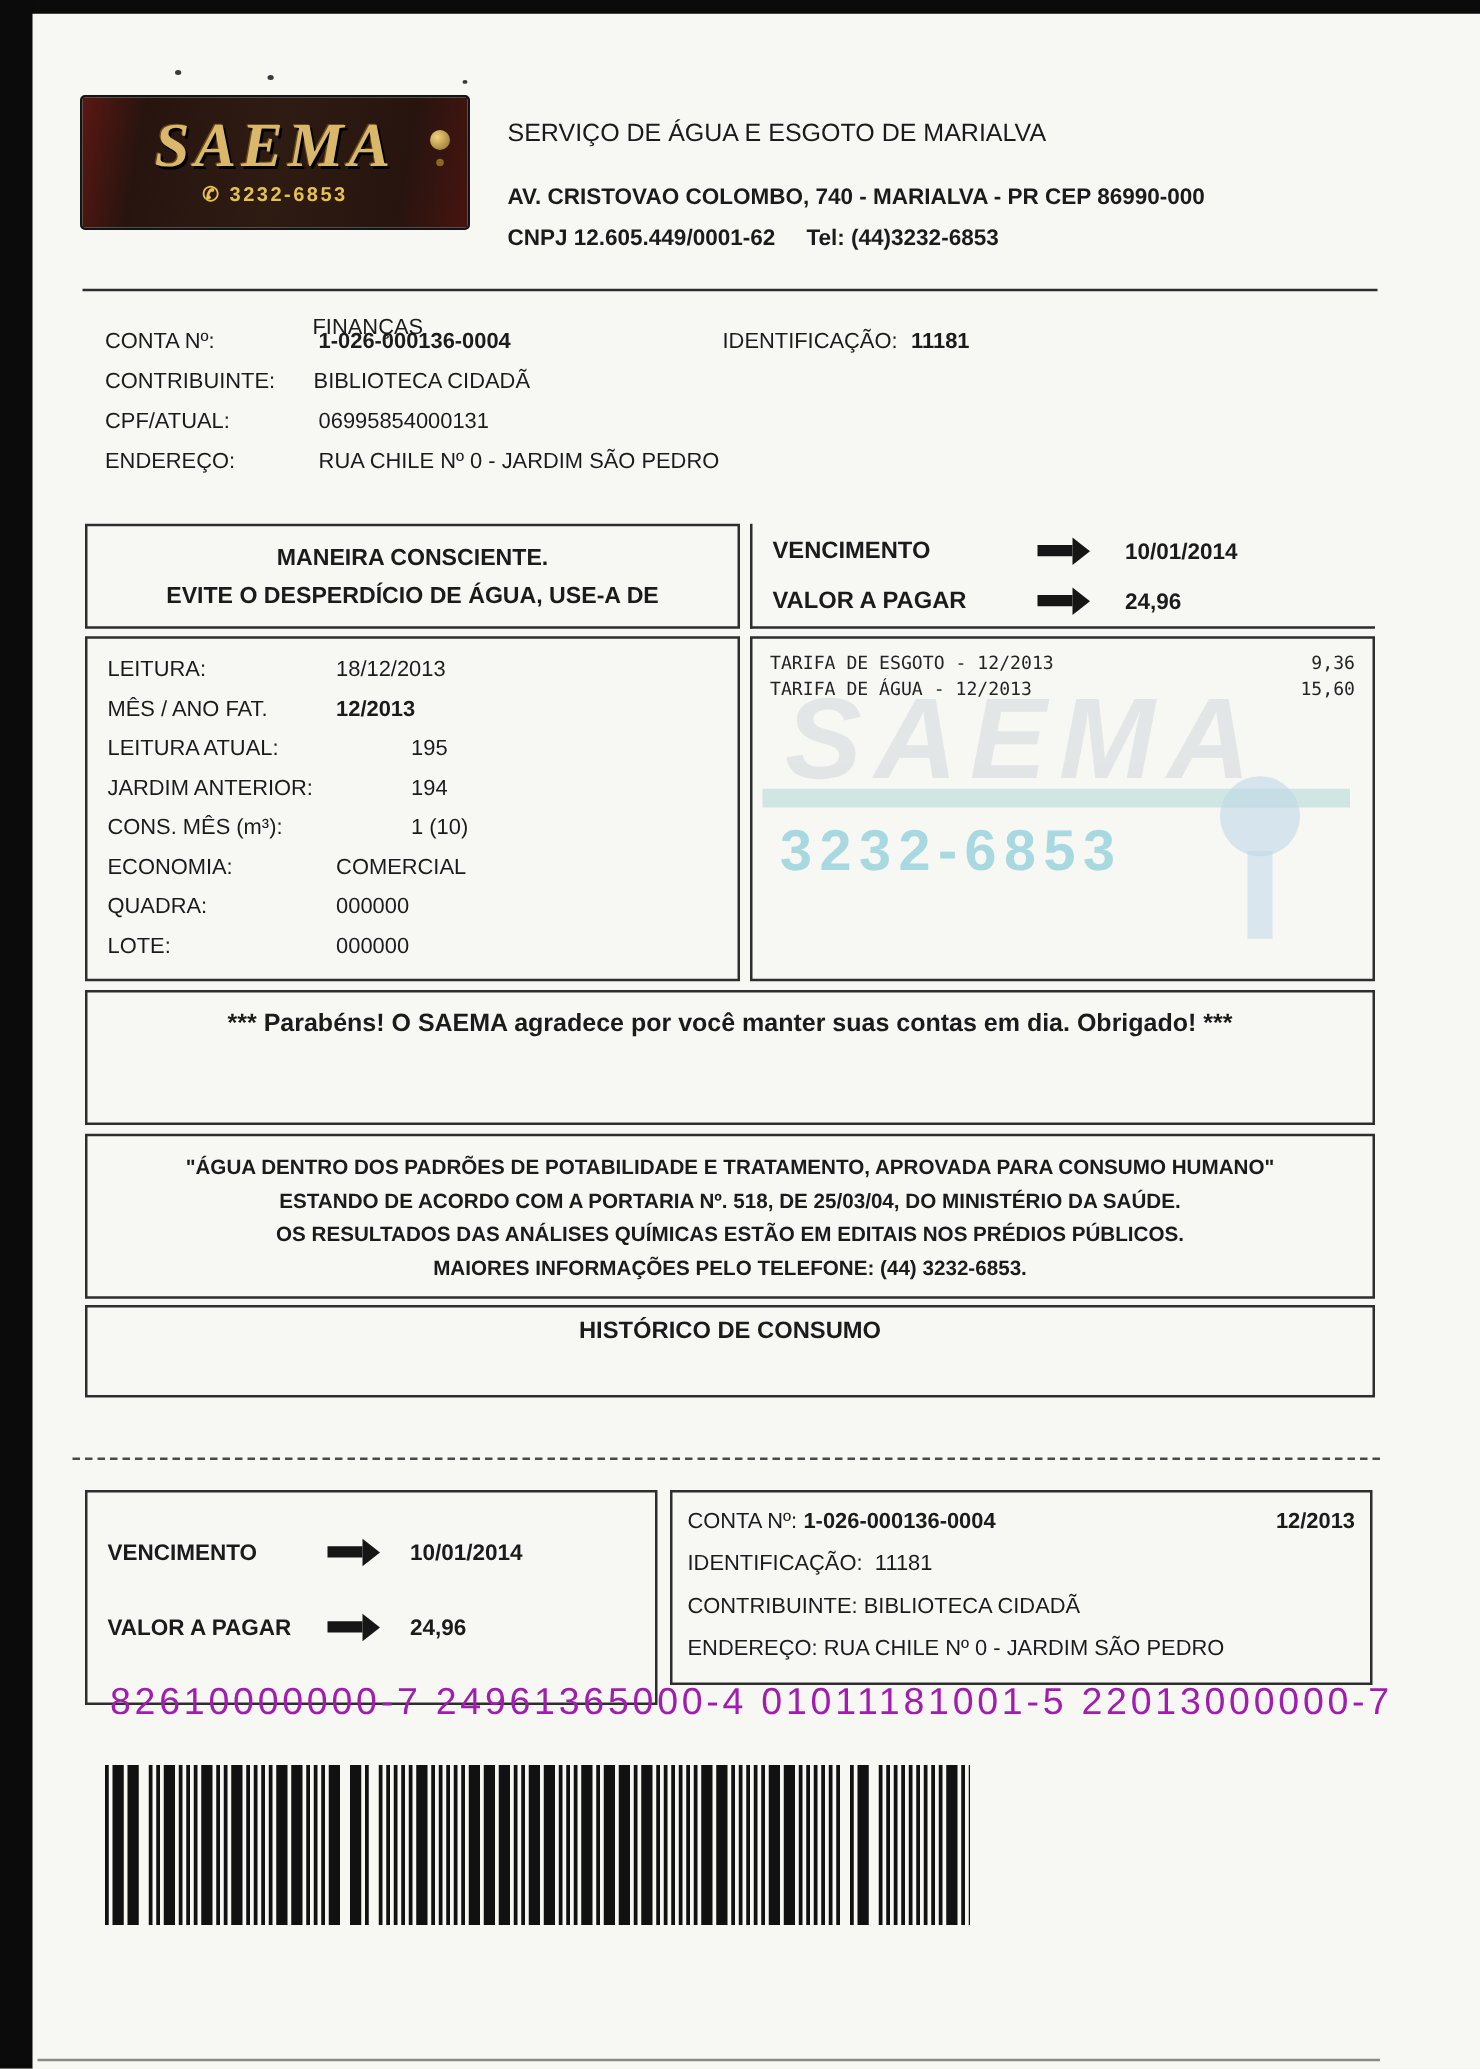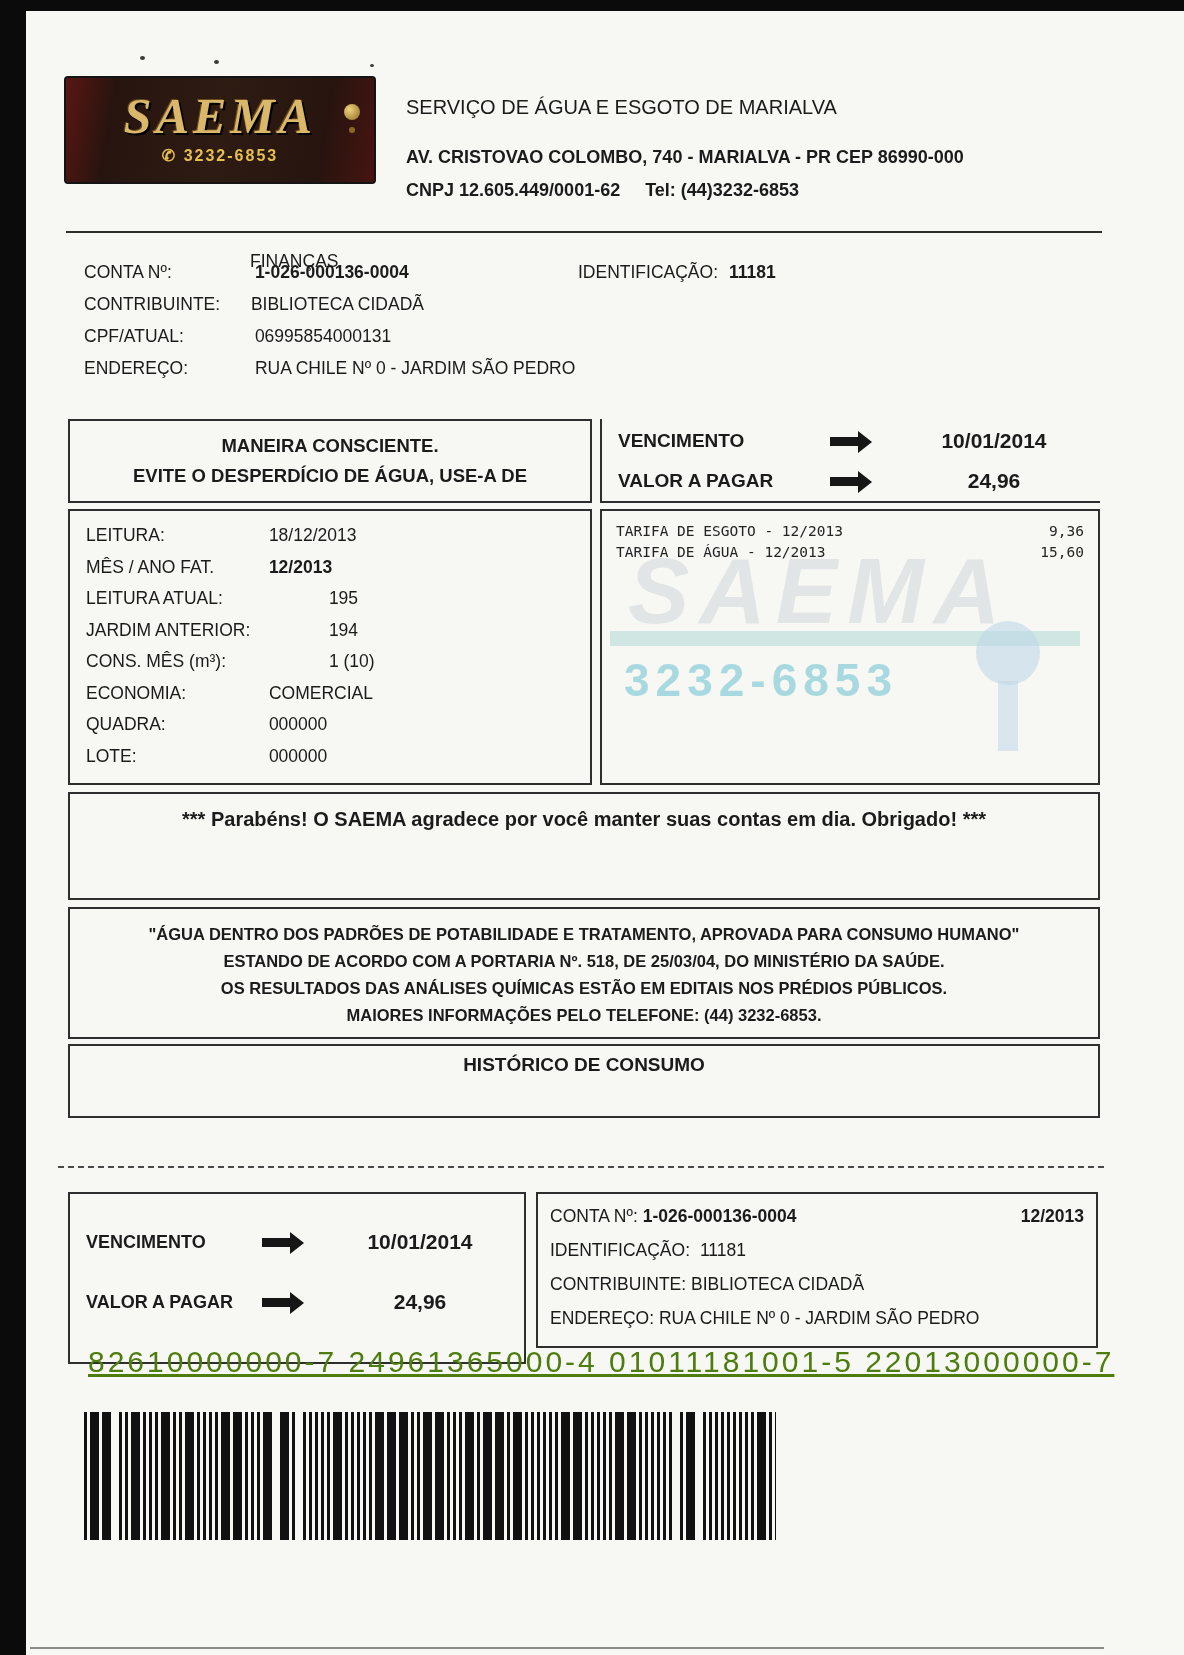--- a/index.html
+++ b/index.html
@@ -47,21 +47,21 @@
 
   
   .box{position:absolute;border:2px solid #2e2e2e;box-sizing:border-box;background:transparent;}
 
   .notice-box{left:68px;top:419px;width:524px;height:84px;text-align:center;font-weight:bold;font-size:18.5px;line-height:30px;padding-top:10px;}
 
   .due-area{position:absolute;left:600px;top:419px;width:500px;height:84px;border-left:2px solid #2e2e2e;border-bottom:2px solid #2e2e2e;box-sizing:border-box;padding-top:2px;}
   .due-row{display:flex;align-items:center;height:40px;padding:0 12px 0 16px;}
   .due-l{font-size:19px;font-weight:bold;width:212px;}
   .due-a{width:70px;}
-  .due-v{flex:1;text-align:center;font-size:21px;font-weight:bold;}
+  .due-v{flex:1;text-align:left;font-size:18px;font-weight:bold;}
 
   .arrow{display:inline-block;position:relative;width:28px;height:9px;background:#161616;vertical-align:middle;}
   .arrow:after{content:"";position:absolute;left:100%;top:50%;margin-top:-11px;
         border-left:14px solid #161616;border-top:11px solid transparent;border-bottom:11px solid transparent;}
 
   
   .reading-box{left:68px;top:509px;width:524px;height:276px;padding-top:14px;}
   .r-row{height:31.5px;padding-left:16px;font-size:17.5px;white-space:nowrap;}
   .r-l{display:inline-block;width:178px;}
   .r-v.ind{padding-left:60px;margin-top:11px;}
@@ -92,21 +92,21 @@
   .stub-left .due-row.second{margin-top:20px;}
   .stub-left .due-l{width:176px;font-size:18px;}
   .stub-left .due-a{width:66px;}
 
   .stub-right{left:536px;top:1192px;width:562px;height:156px;padding:5px 12px;}
   .sr-row{font-size:17.5px;line-height:34px;white-space:nowrap;}
   .sr-top{display:flex;}
   .sr-gap{margin-right:5px;}
   .sr-flex{flex:1;}
 
-  .barcode-digits{position:absolute;left:88px;top:1345px;font-size:30px;letter-spacing:3px;color:#4d7c0f;white-space:nowrap;text-decoration:underline;}
+  .barcode-digits{position:absolute;left:88px;top:1345px;font-size:30px;letter-spacing:3px;color:#a21caf;white-space:nowrap;}
   .barcode{position:absolute;left:84px;top:1412px;width:692px;height:128px;display:flex;align-items:stretch;overflow:hidden;}
   .barcode b{display:block;background:#111;height:100%;flex:0 0 auto;}
   .barcode u{display:block;background:transparent;height:100%;flex:0 0 auto;}
 </style>
 </head>
 <body>
 
 <div class="page">
 
   <div class="scan-top"></div>

